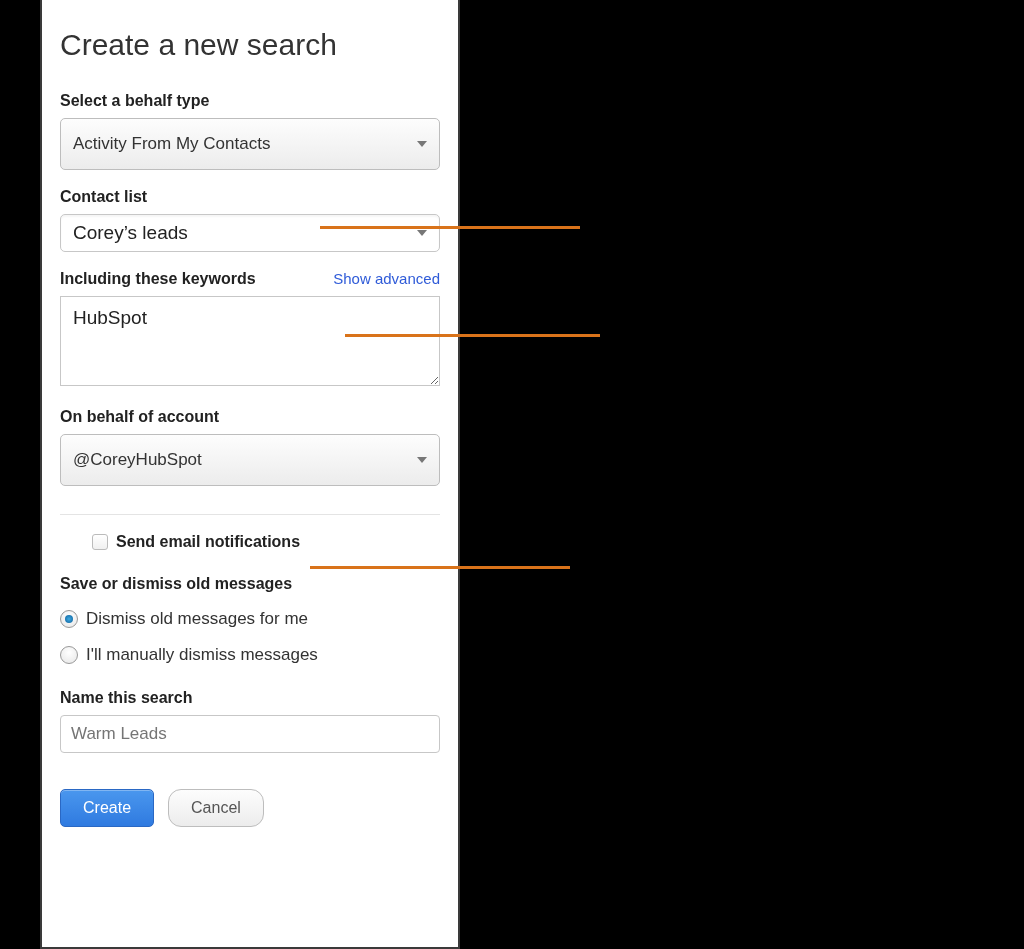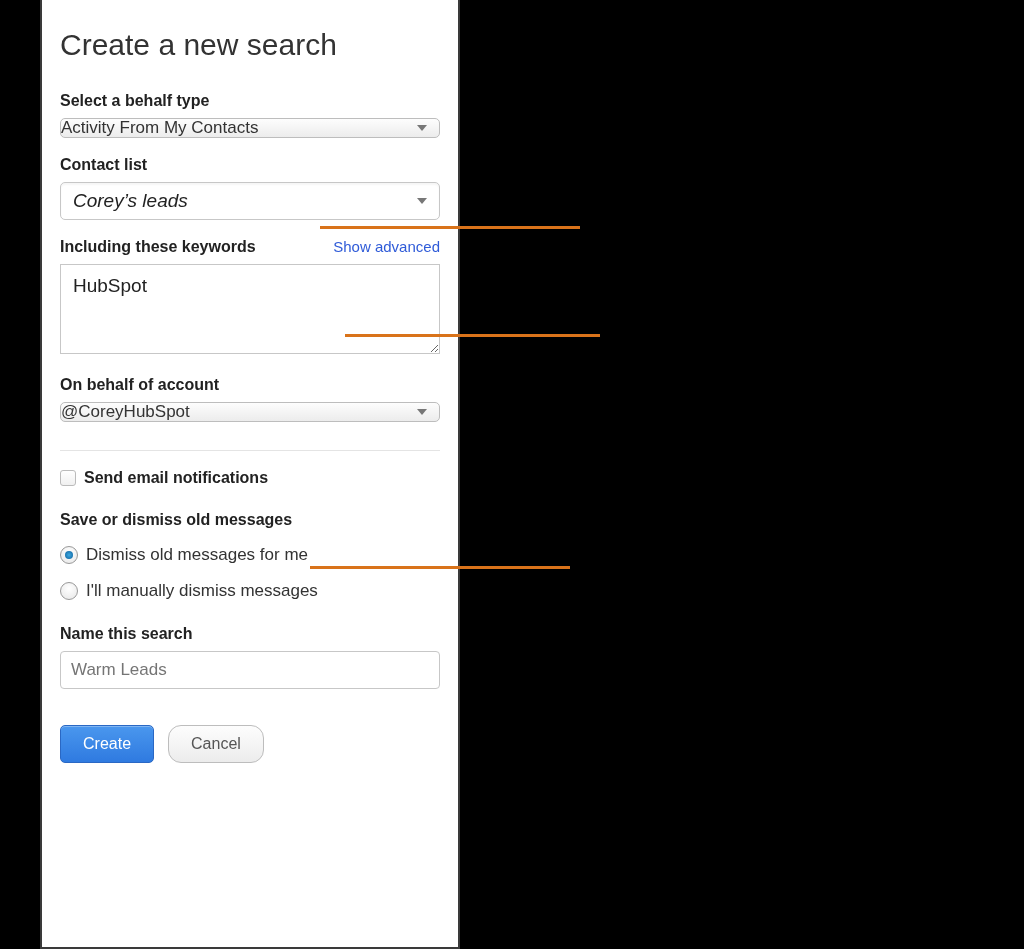--- a/index.html
+++ b/index.html
@@ -44,25 +44,25 @@
   }
   .label-row .field-label { margin: 0; }
   .link {
     color: #2f5bd8;
     font-size: 15px;
     cursor: pointer;
   }
   .select {
     position: relative;
     width: 100%;
-    height: 20px;
+    height: 52px;
     border: 1px solid #bdbdbd;
     border-radius: 5px;
     background: linear-gradient(#fdfdfd, #ececec);
-    padding: 0 0;
+    padding: 0 12px;
     display: flex;
     align-items: center;
     font-size: 17px;
     color: #333;
     cursor: pointer;
   }
   .select .caret {
     position: absolute;
     right: 12px;
     top: 50%;
@@ -76,21 +76,20 @@
     border: 1px solid #c7c7c7;
     border-radius: 5px;
     background: #fff;
     padding: 0 12px;
     display: flex;
     align-items: center;
     font-size: 19px;
     color: #222;
     cursor: pointer;
     box-shadow: inset 0 2px 2px rgba(0,0,0,0.04);
-    font-style: italic;
   }
   .select-flat .caret {
     position: absolute;
     right: 12px;
     top: 50%;
     transform: translateY(-50%);
   }
   .textarea {
     width: 100%;
     height: 90px;
@@ -115,20 +114,21 @@
   .divider {
     border: none;
     border-top: 1px solid #e4e4e4;
     margin: 28px 0 18px 0;
   }
   .check-row {
     display: flex;
     align-items: center;
     gap: 8px;
     margin-top: 4px;
+    margin-left: 32px;
   }
   .checkbox {
     width: 16px;
     height: 16px;
     border: 1px solid #bbb;
     border-radius: 3px;
     background: linear-gradient(#fff,#f0f0f0);
     display: inline-block;
     cursor: pointer;
   }

